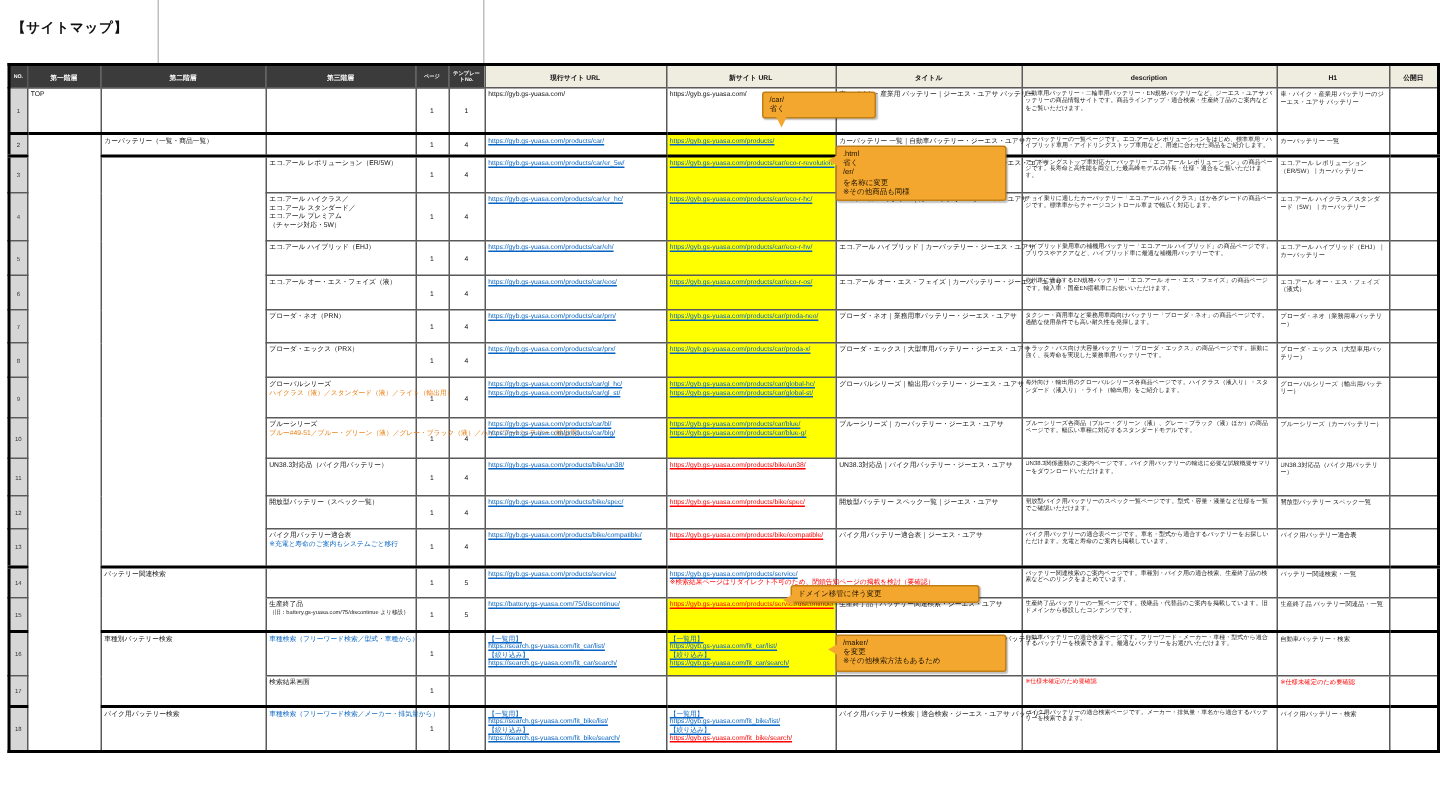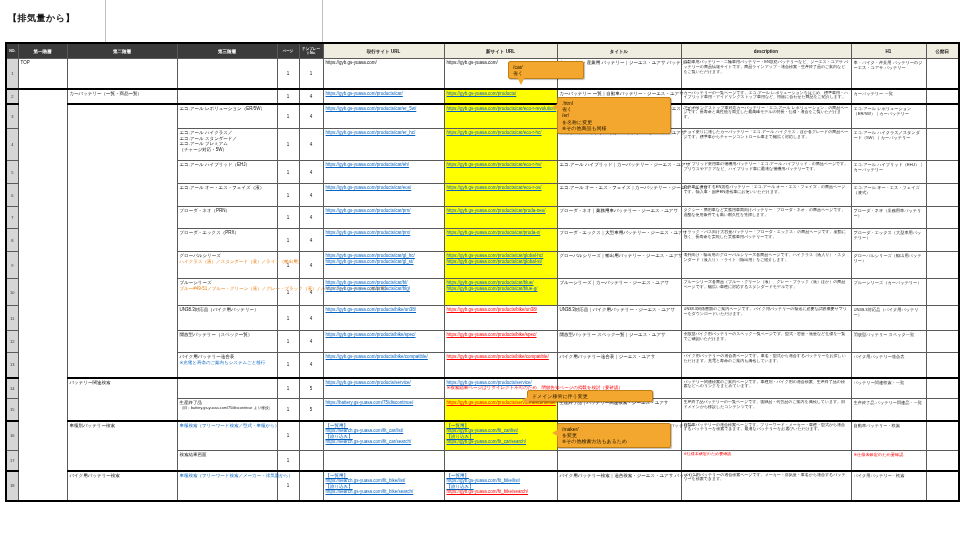--- a/index.html
+++ b/index.html
@@ -39,21 +39,21 @@
   .callout .cl-line{white-space:nowrap;}
   .callout.tail-left::before{content:"";position:absolute;left:-6px;top:5px;width:0;height:0;
       border-top:4px solid transparent;border-bottom:4px solid transparent;border-right:7px solid #f4a72e;}
   .callout.tail-bottom::before{content:"";position:absolute;left:8px;bottom:-7px;width:0;height:0;
       border-left:4px solid transparent;border-right:4px solid transparent;border-top:8px solid #f4a72e;}
 </style>
 </head>
 <body>
 
 <div class="canvas">
-  <div class="sheet-title">【排気量から】</div>
+  <div class="sheet-title">【サイトマップ】</div>
   <div class="guide g1"></div>
   <div class="guide g2"></div>
 
   <table class="sitemap">
     <colgroup>
       <col style="width:12px">
         <col style="width:49px">
         <col style="width:110px">
         <col style="width:100px">
       <col style="width:22px">

